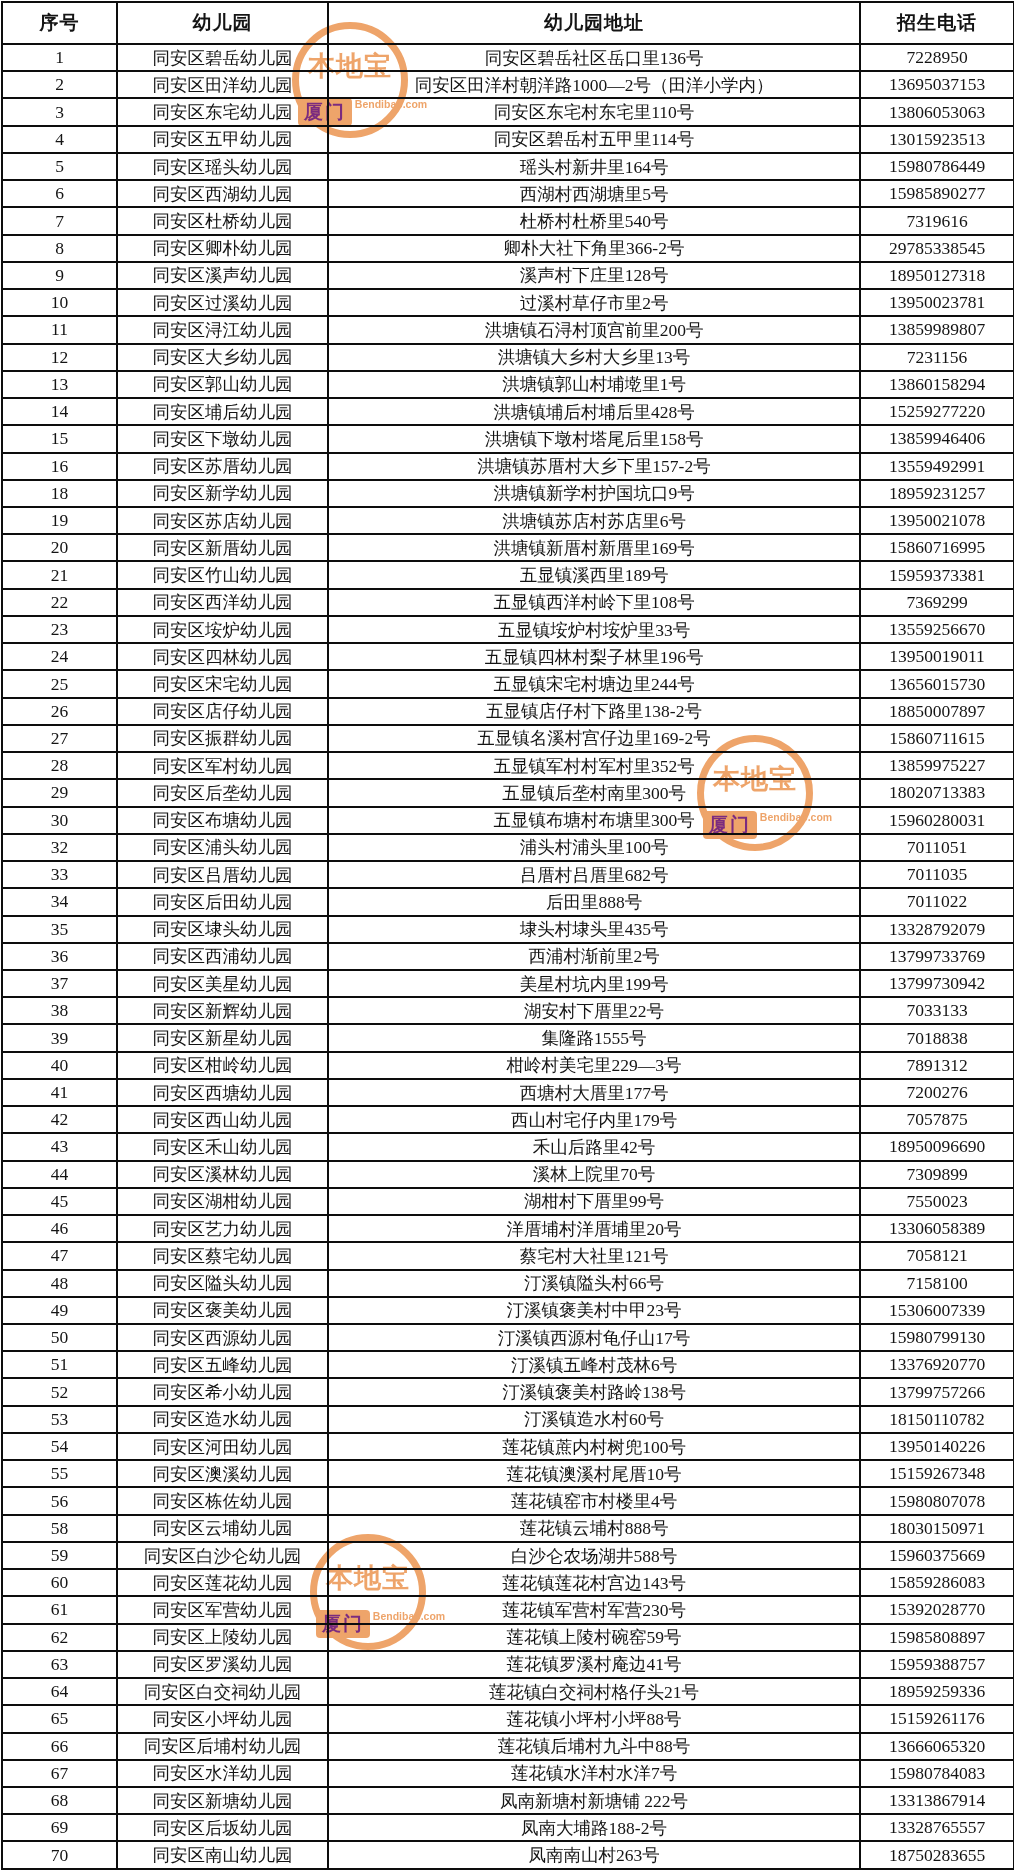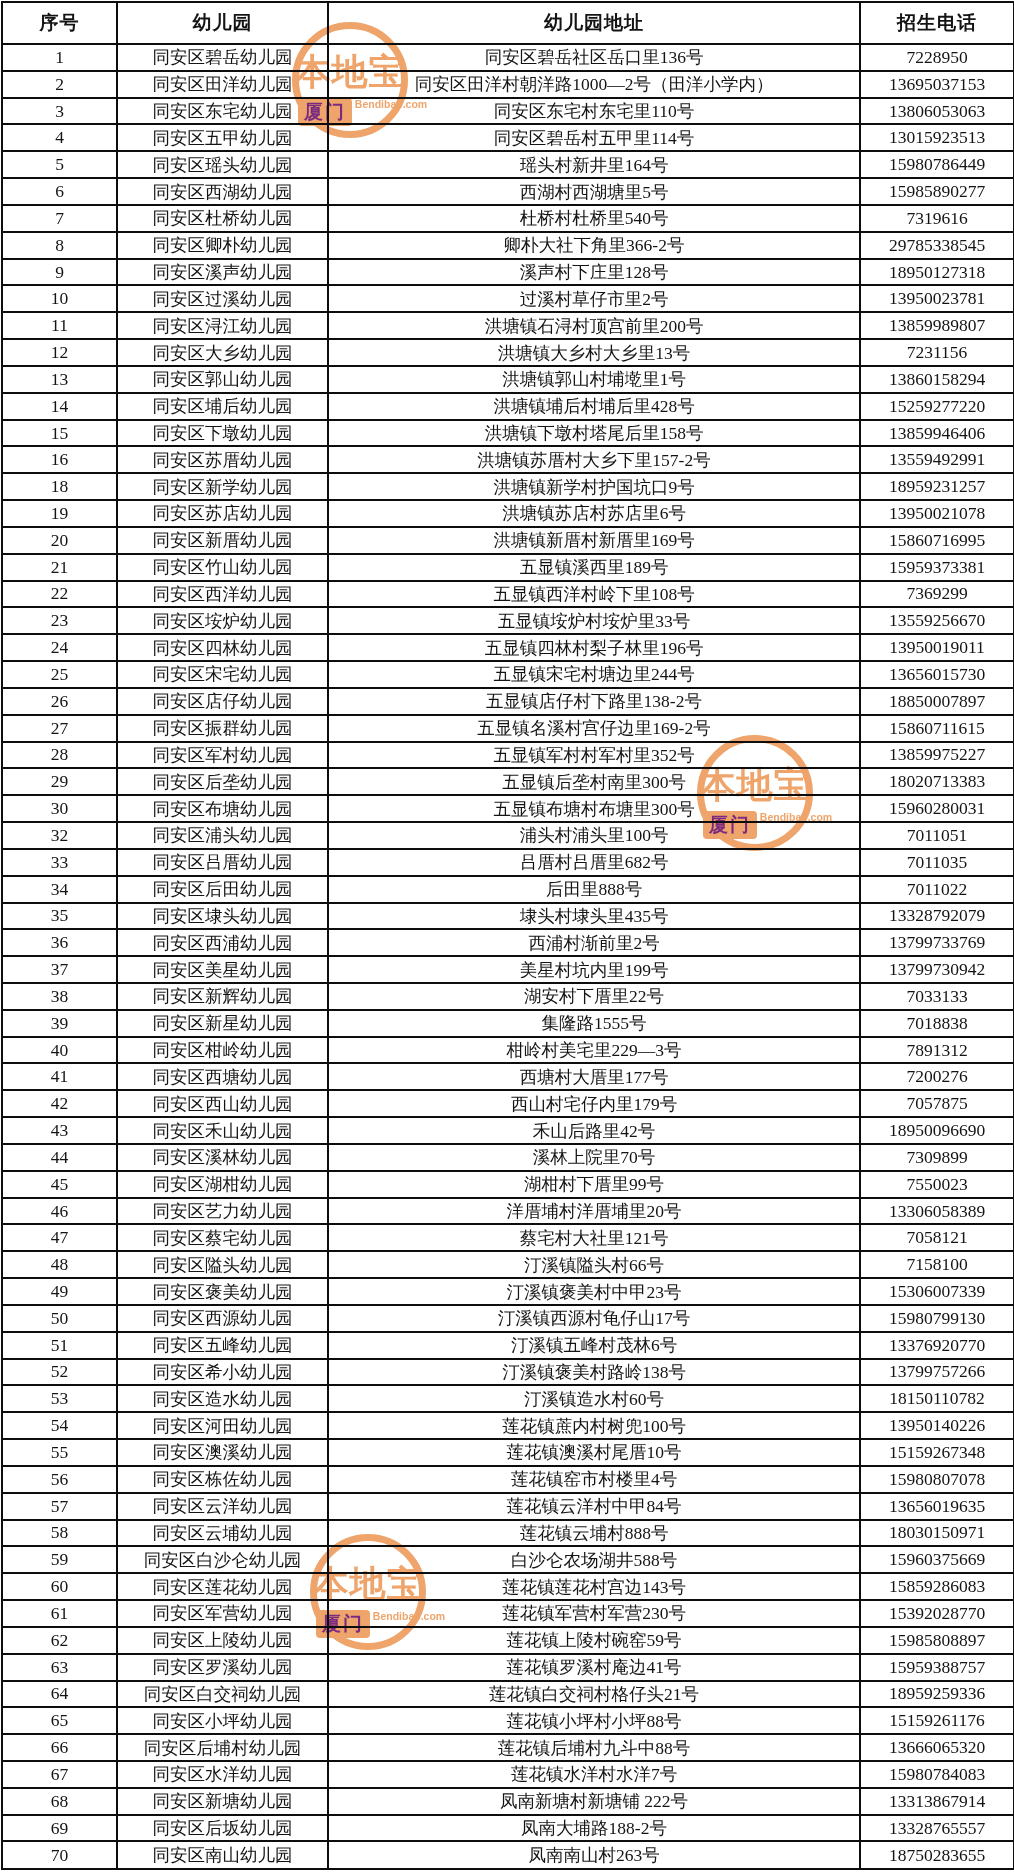--- a/index.html
+++ b/index.html
@@ -50,21 +50,21 @@
     pointer-events:none;
   }
   .wm-ring{
     position:absolute;left:0;top:0;right:0;bottom:0;
     border:7px solid #ed9d5e;
     border-radius:50%;
   }
   .wm-title{
     position:absolute;top:26px;left:0;width:100%;
     text-align:center;
-    font-size:36px;font-weight:bold;color:#ed9d5e;
+    font-size:27px;font-weight:bold;color:#ed9d5e;
     letter-spacing:1px;
     font-family:"Liberation Sans","DejaVu Sans",sans-serif;
   }
   .wm-sub{
     position:absolute;top:76px;left:0;width:100%;
     text-align:center;
     font-size:10.5px;font-weight:bold;color:#ed9d5e;
     font-family:Liberation Sans, sans-serif;
     margin-left:41px;
   }
@@ -440,26 +440,20 @@
           <td data-name="cell-address">莲花镇澳溪村尾厝10号</td>
           <td data-name="cell-phone">15159267348</td>
         </tr>
         <tr data-name="table-row">
           <td data-name="cell-index">56</td>
           <td data-name="cell-name">同安区栋佐幼儿园</td>
           <td data-name="cell-address">莲花镇窑市村楼里4号</td>
           <td data-name="cell-phone">15980807078</td>
         </tr>
         <tr data-name="table-row">
-          <td data-name="cell-index">57</td>
-          <td data-name="cell-name">同安区云洋幼儿园</td>
-          <td data-name="cell-address">莲花镇云洋村中甲84号</td>
-          <td data-name="cell-phone">13656019635</td>
-        </tr>
-        <tr data-name="table-row">
           <td data-name="cell-index">58</td>
           <td data-name="cell-name">同安区云埔幼儿园</td>
           <td data-name="cell-address">莲花镇云埔村888号</td>
           <td data-name="cell-phone">18030150971</td>
         </tr>
         <tr data-name="table-row">
           <td data-name="cell-index">59</td>
           <td data-name="cell-name">同安区白沙仑幼儿园</td>
           <td data-name="cell-address">白沙仑农场湖井588号</td>
           <td data-name="cell-phone">15960375669</td>

